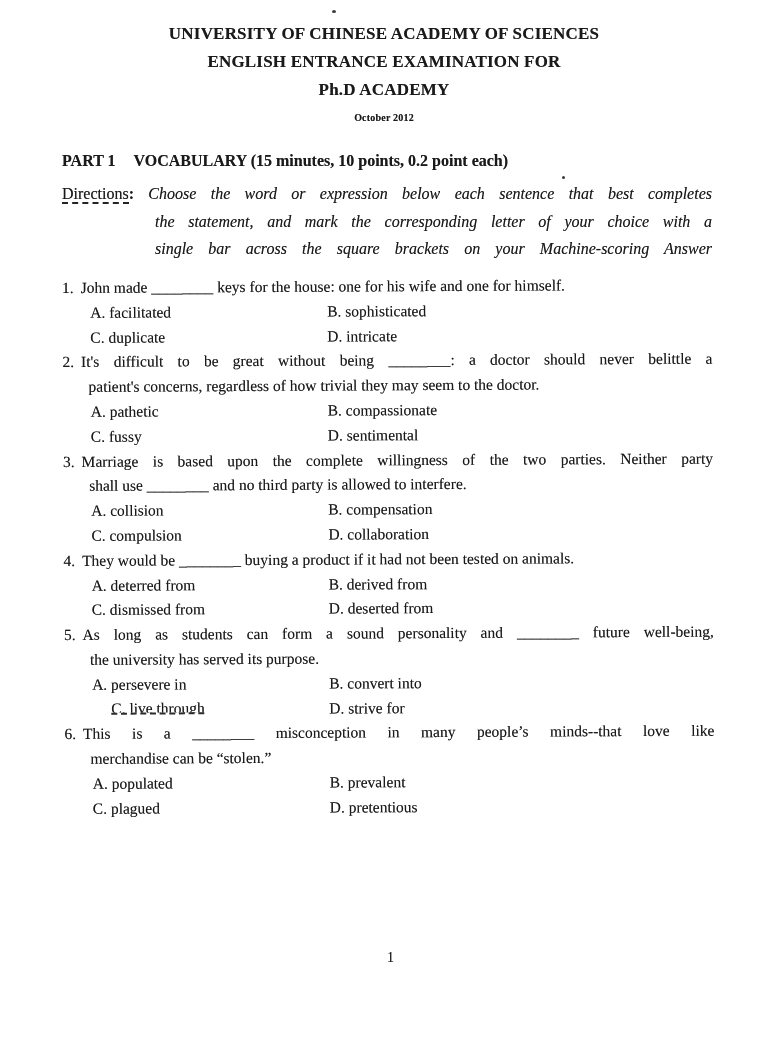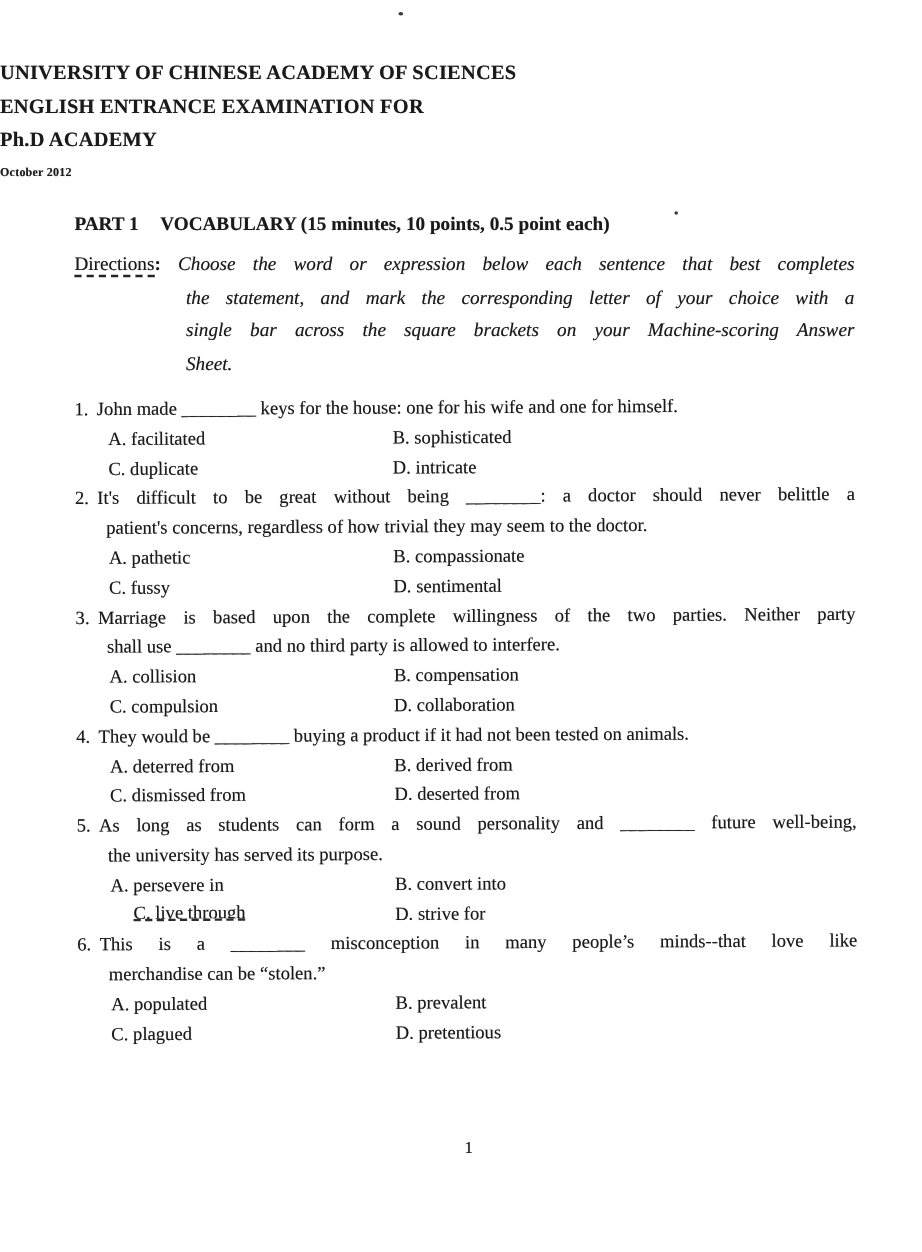--- a/index.html
+++ b/index.html
@@ -10,21 +10,21 @@
     font-family: "Liberation Serif", "DejaVu Serif", serif;
     color: #1a1a1a;
     position: relative;
     overflow: hidden;
   }
   .page {
     position: absolute; inset: 0;
     text-shadow: 0 0 0.6px rgba(25,25,25,0.55);
   }
   
-  .header { padding-top: 47px; font-weight: bold; line-height: 28px; }
+  .header { text-align: center; padding-top: 20px; font-weight: bold; line-height: 28px; }
   .h-line { font-size: 17px; letter-spacing: 0.2px; }
   .h-line.small { font-size: 10px; }
   .paper-title { margin-top: 10px; font-size: 16px; font-weight: bold; }
   
   .content { margin-left: 62px; width: 650px; }
   .part-heading { margin-top: 16px; font-weight: bold; font-size: 16px; line-height: 26px; }
   .part-heading .label { margin-right: 18px; }
   
   .directions { font-size: 16px; line-height: 27.5px; padding-left: 93px; margin-top: 6px; }
   .dir-first { text-indent: -93px; }
@@ -64,30 +64,29 @@
   <div class="header">
     <div class="h-line">UNIVERSITY OF CHINESE ACADEMY OF SCIENCES</div>
     <div class="h-line">ENGLISH ENTRANCE EXAMINATION FOR</div>
     <div class="h-line">Ph.D ACADEMY</div>
     <div class="h-line small">October 2012</div>
   </div>
 
   <div class="content">
 
     <div class="part-heading">
-      <span class="label">PART 1</span><span>VOCABULARY (15 minutes, 10 points, 0.5 point each)</span>
+      <span class="label">PART 1</span><span>VOCABULARY (15 minutes, 10 points, 0.2 point each)</span>
     </div>
 
     <div class="directions">
       <div class="dir-first j">
         <span class="dir-label">Directions</span><span class="dir-colon">: </span><span class="dir-text">Choose the word or expression below each sentence that best completes</span>
       </div>
       <div class="dir-text j">the statement, and mark the corresponding letter of your choice with a</div>
       <div class="dir-text j">single bar across the square brackets on your Machine-scoring Answer</div>
-      <div class="dir-text">Sheet.</div>
     </div>
 
     <div class="questions">
 
       <div class="q">
         <div class="qline">
           <span class="qnum">1.</span><span>John made ________ keys for the house: one for his wife and one for himself.</span>
         </div>
         <div class="opts">
           <span class="opt">A. facilitated</span>

